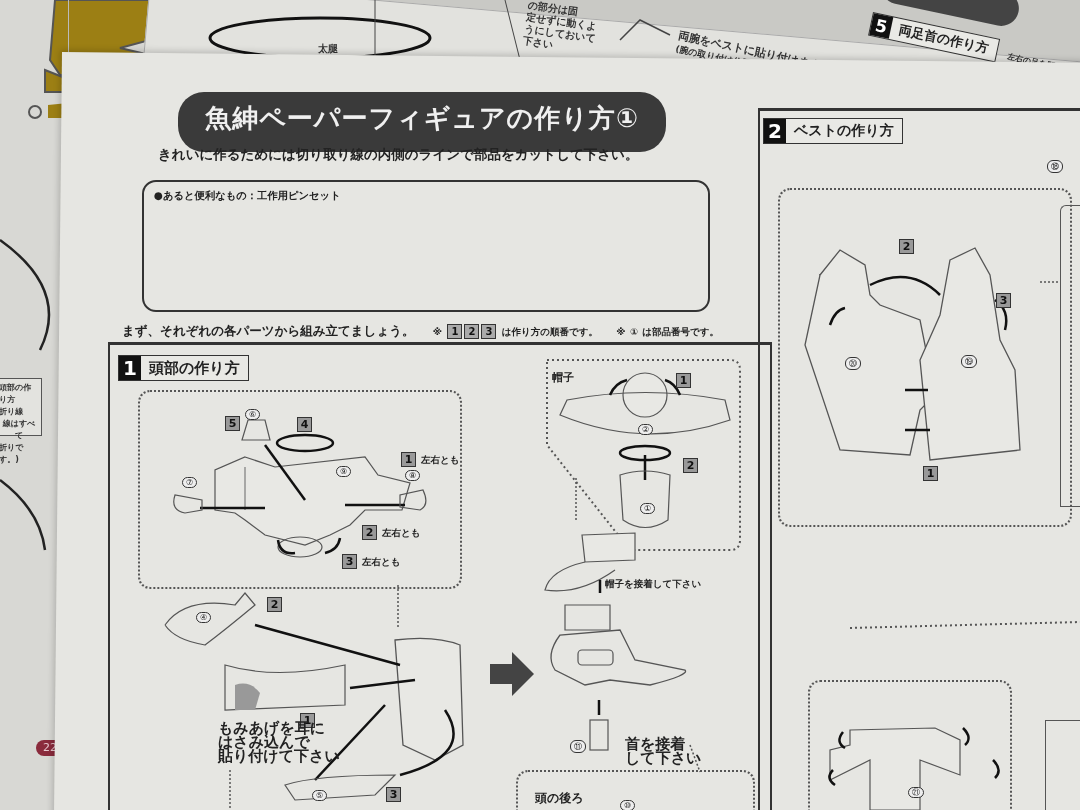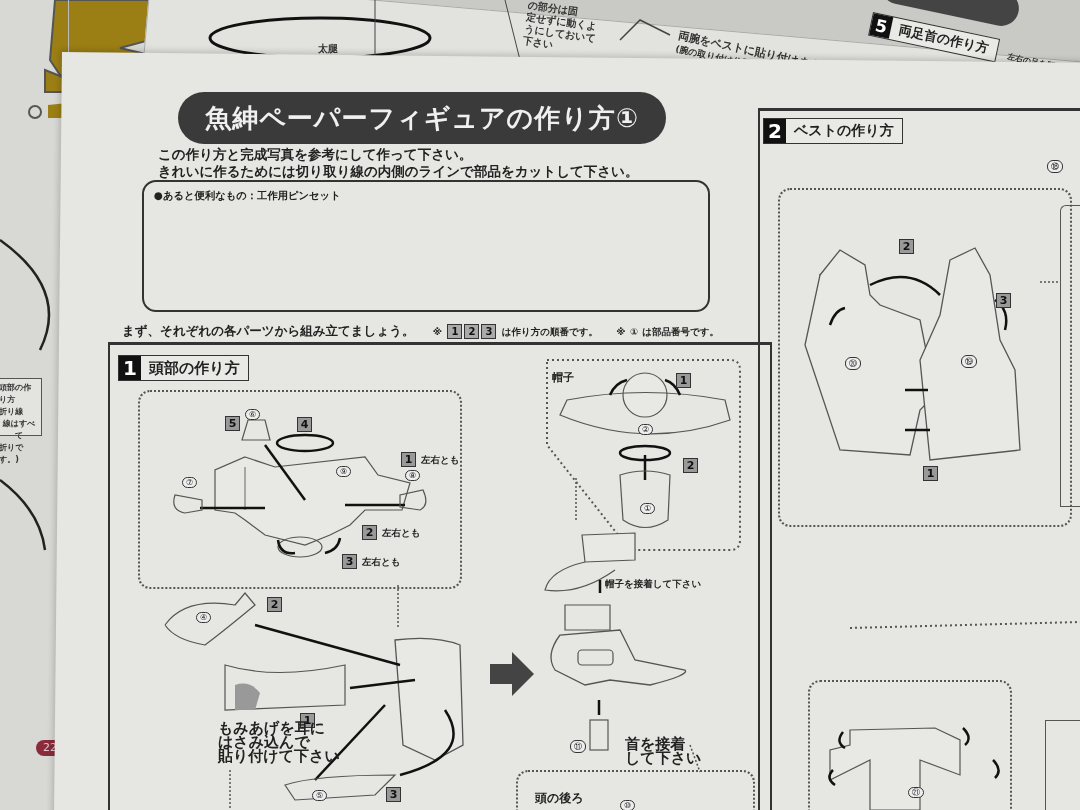--- a/index.html
+++ b/index.html
@@ -2,21 +2,21 @@
 <html><head>
 <meta charset="utf-8">
 <style>
   html,body{margin:0;padding:0;}
   body{width:1080px;height:810px;overflow:hidden;background:#c9c9c5;position:relative;font-family:"DejaVu Sans",sans-serif;color:#222;}
   .abs{position:absolute;}
   
   .bg-left{left:0;top:0;width:190px;height:810px;background:#d8d8d4;}
   .bg-top{left:150px;top:-20px;width:950px;height:175px;background:#e2e2de;transform:rotate(5deg);transform-origin:0 0;border:1px solid #aaa;}
   .sheet{left:62px;top:52px;width:1060px;height:800px;background:#e6e6e2;transform:rotate(0.6deg);transform-origin:0 0;box-shadow:-2px -2px 6px rgba(0,0,0,.18);}
-  .title-pill{left:178px;top:92px;width:488px;height:52px;background:#3a3a3a;border-radius:26px;color:#f0f0f0;font-weight:bold;font-size:26px;line-height:52px;text-align:center;letter-spacing:1px;}
+  .title-pill{left:178px;top:92px;width:488px;height:60px;background:#3a3a3a;border-radius:26px;color:#f0f0f0;font-weight:bold;font-size:26px;line-height:52px;text-align:center;letter-spacing:1px;}
   .intro{left:158px;top:146px;font-size:13.5px;font-weight:bold;line-height:17px;white-space:nowrap;}
   .materials{left:142px;top:180px;width:568px;height:132px;border:2px solid #333;border-radius:14px;padding:5px 10px;box-sizing:border-box;font-size:10.3px;line-height:16.5px;font-weight:bold;}
   .materials p{margin:0;}
   .subline{left:122px;top:323px;font-size:12.5px;font-weight:bold;white-space:nowrap;}
   .subline small{font-size:9.5px;font-weight:bold;}
   .num-sq{display:inline-block;width:13px;height:13px;border:1px solid #333;background:#aaa;color:#111;font-size:10px;line-height:13px;text-align:center;margin:0 1px;}
   .panel1{left:108px;top:342px;width:660px;height:480px;border:2px solid #333;border-top-width:3px;}
   .panel2{left:758px;top:108px;width:340px;height:720px;border-left:2px solid #333;border-top:3px solid #333;}
   .sec-head{display:flex;align-items:center;border:1px solid #333;background:#e9e9e5;}
   .sec-num{background:#111;color:#fff;font-weight:bold;font-size:20px;width:22px;height:24px;line-height:24px;text-align:center;}
@@ -79,21 +79,20 @@
     <span class="sec-num" style="font-size:17px;width:20px;height:22px;line-height:22px;">5</span>
     <span class="sec-label" style="font-size:13px;">両足首の作り方</span>
   </div>
   <span class="frag" style="font-size:8px;margin-left:6px;">左右の足を間違…</span>
 </div>
 
 <div class="abs sheet"></div>
 
 <div class="abs title-pill">魚紳ペーパーフィギュアの作り方①</div>
 <div class="abs intro">
-  <div>この作り方と完成写真を参考にして作って下さい。</div>
   <div>きれいに作るためには切り取り線の内側のラインで部品をカットして下さい。</div>
 </div>
 
 <div class="abs materials">
   <p>●あると便利なもの：工作用ピンセット</p>
 </div>
 
 <div class="abs subline">
   <span>まず、それぞれの各パーツから組み立てましょう。</span>
   <small style="margin-left:14px;">※</small>

